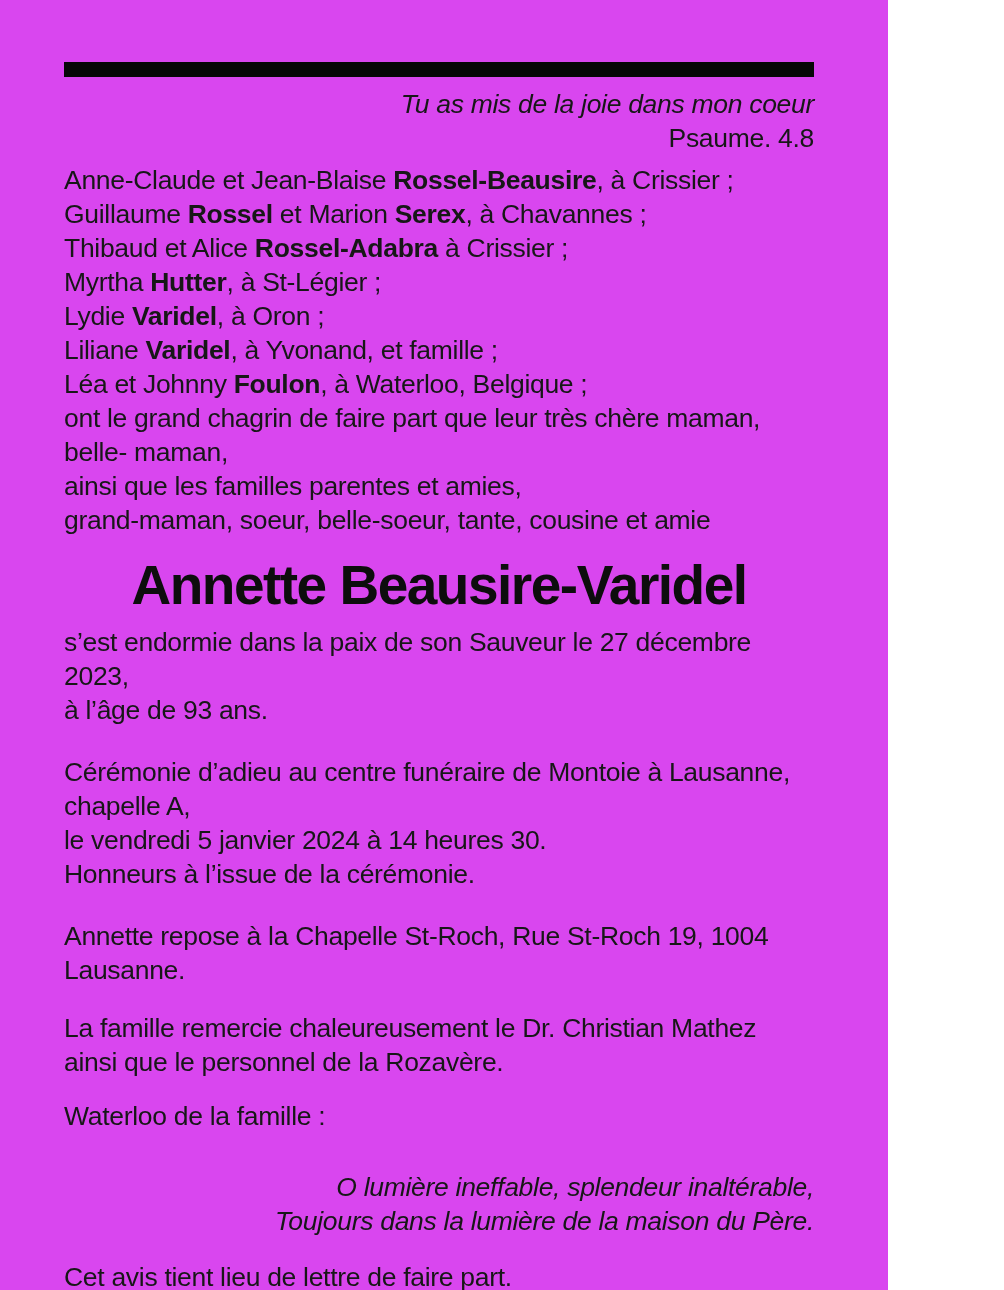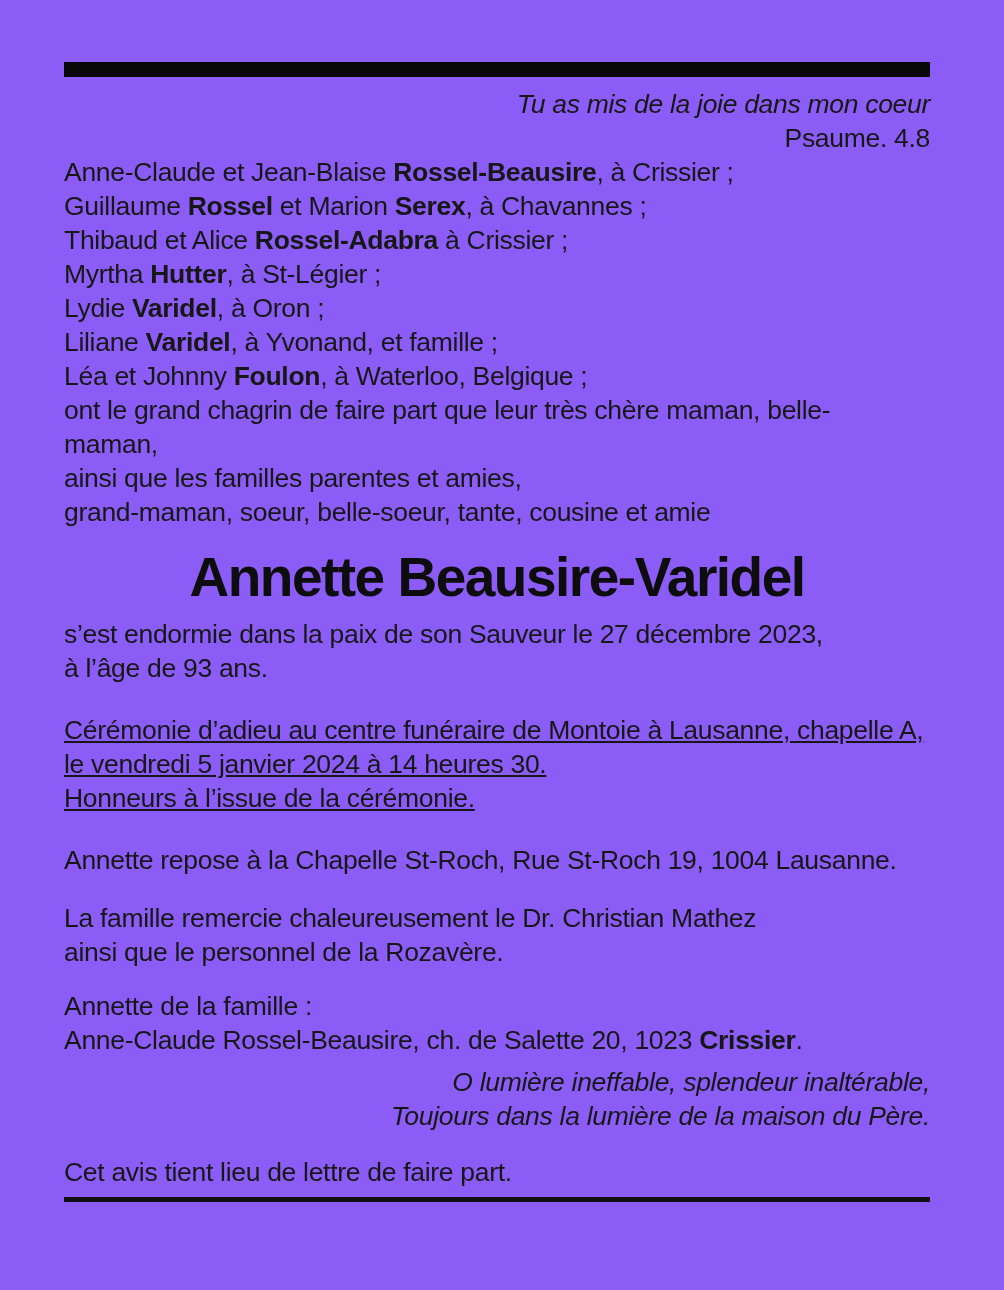--- a/index.html
+++ b/index.html
@@ -4,59 +4,59 @@
 <style>
   html, body { margin: 0; padding: 0; background: #ffffff; }
   body {
     width: 1004px; height: 1290px;
     font-family: "Liberation Sans", "DejaVu Sans", sans-serif;
     color: #171717;
     -webkit-font-smoothing: antialiased;
   }
   .sheet {
     position: relative;
-    width: 1004px; height: 1290px;
-    background: #8b5cf6;
+    width: 888px; height: 1290px;
+    background: #d946ef;
     overflow: hidden;
   }
   .content {
     padding-left: 64px;
     padding-right: 74px;
   }
   .topbar {
     margin-top: 62px;
     height: 15px;
     background: #070707;
   }
   .bottomrule {
     margin-top: 8px;
     height: 5px;
     background: #111111;
   }
   .txt { font-size: 26.5px; line-height: 34px; letter-spacing: -0.3px; }
   .epigraph { margin-top: 10px; text-align: right; }
   .epigraph .ep-quote { font-style: italic; }
-  .family { }
+  .family { margin-top: 8px; }
   .b { font-weight: 700; }
   .title {
     margin-top: 12px;
     text-align: center;
     font-size: 55px;
     line-height: 72px;
     font-weight: 700;
     letter-spacing: -1.5px;
     color: #0d0d0d;
   }
   .death { margin-top: 4px; }
-  .para-ceremony { margin-top: 28px; text-decoration: underline; }
+  .para-ceremony { margin-top: 28px; }
   .para-repose { margin-top: 28px; }
   .para-thanks { margin-top: 24px; }
   .para-domicile { margin-top: 20px; }
   .closing {
-    margin-top: 8px;
+    margin-top: 37px;
     text-align: right;
     font-style: italic;
   }
   .footerline {
     margin-top: 22px;
     text-align: left;
   }
 </style>
 </head>
 <body>
@@ -98,22 +98,21 @@
     </div>
 
     <div class="para-repose txt">Annette repose à la Chapelle St-Roch, Rue St-Roch 19, 1004 Lausanne.</div>
 
     <div class="para-thanks txt">
       <div>La famille remercie chaleureusement le Dr. Christian Mathez</div>
       <div>ainsi que le personnel de la Rozavère.</div>
     </div>
 
     <div class="para-domicile txt">
-      <div>Annette de la famille :</div>
-      <div><span>Anne-Claude Rossel-Beausire, ch. de Salette 20, 1023 </span><span class="b">Crissier</span><span>.</span></div>
+      <div>Waterloo de la famille :</div>
     </div>
 
     <div class="closing txt">
       <div>O lumière ineffable, splendeur inaltérable,</div>
       <div>Toujours dans la lumière de la maison du Père.</div>
     </div>
 
     <div class="footerline txt">Cet avis tient lieu de lettre de faire part.</div>
 
     <div class="bottomrule"></div>

